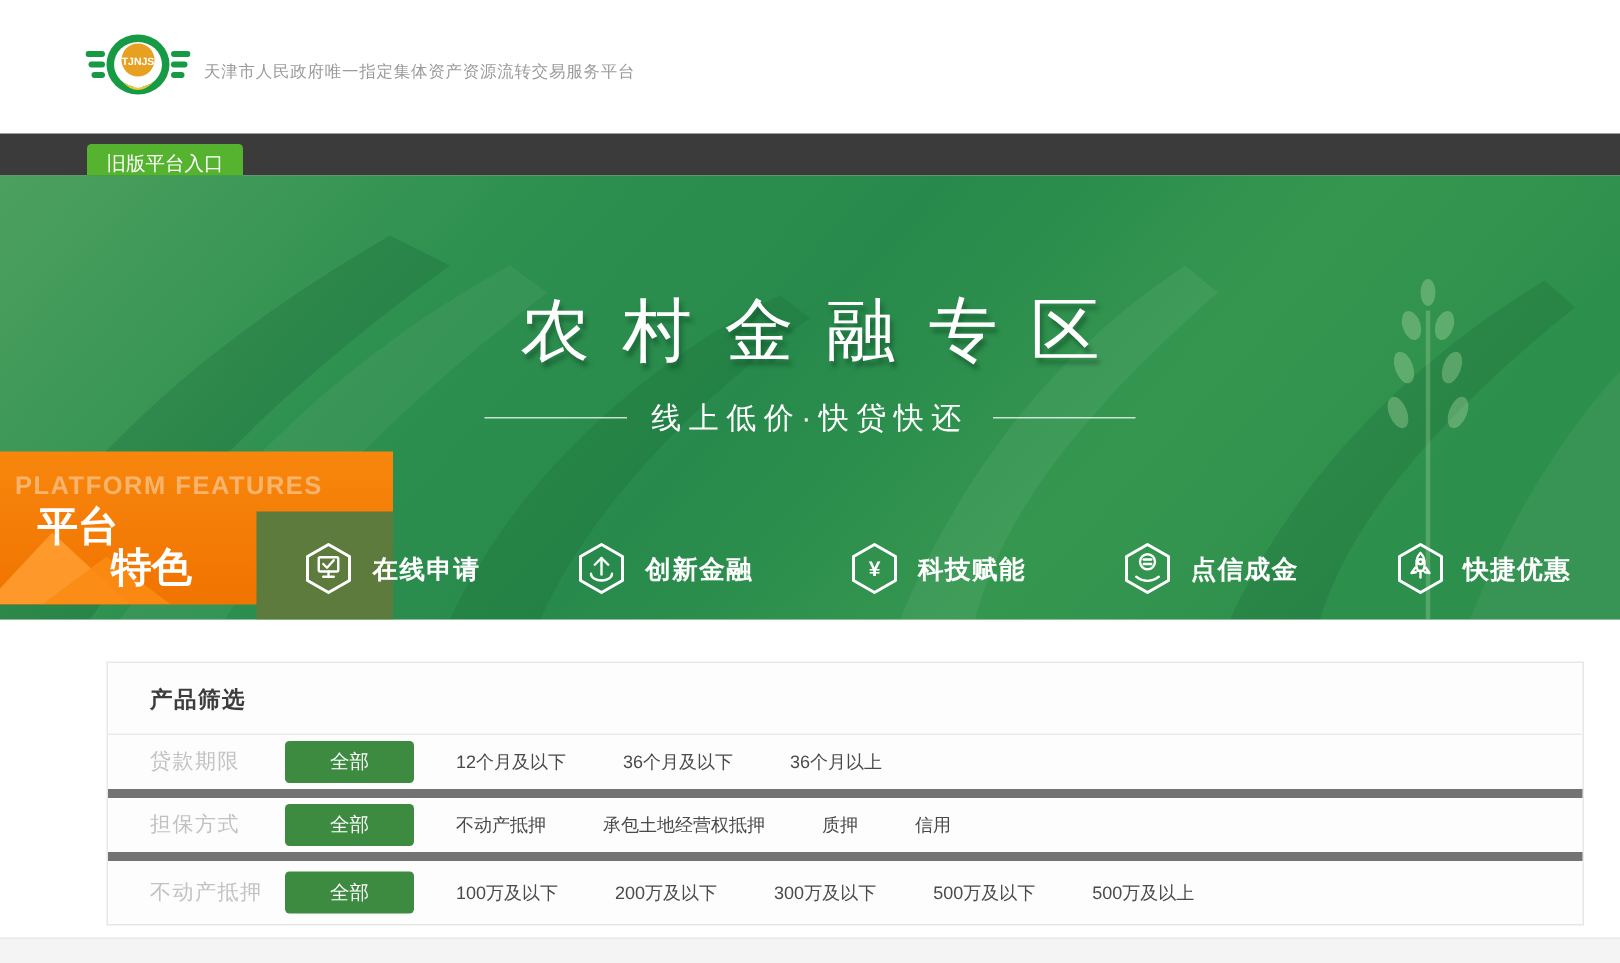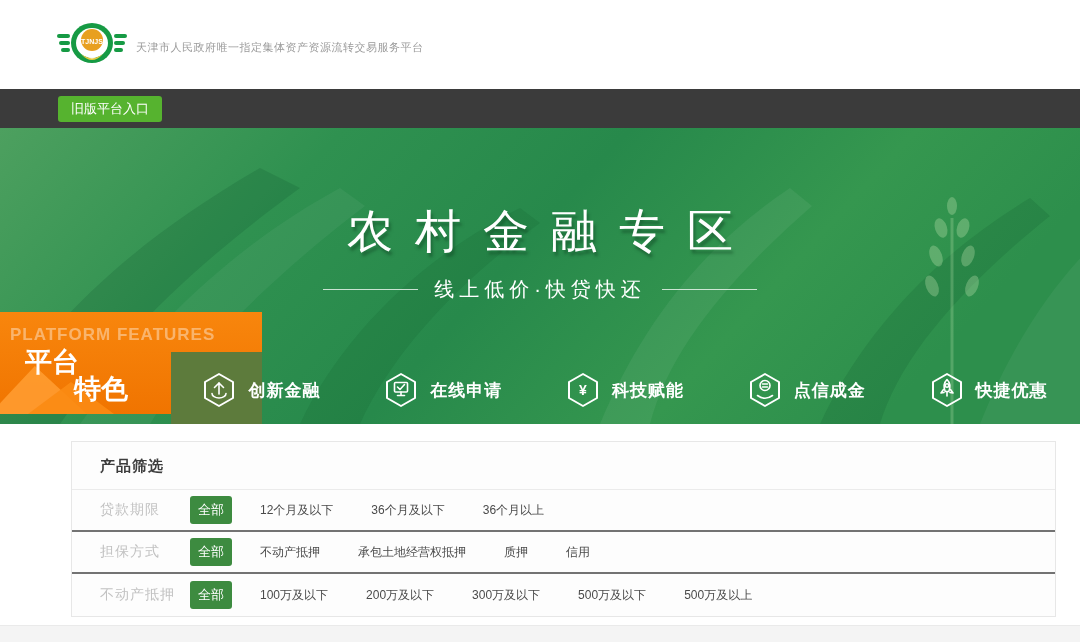--- a/index.html
+++ b/index.html
@@ -10,21 +10,21 @@
   .header { position:relative; height:89px; background:#fff; }
   .logo-wrap { position:absolute; left:57px; top:16px; display:flex; align-items:center; cursor:pointer; }
   .site-titles { margin-left:9px; }
   .site-title { font-size:20px; font-weight:bold; color:#222; letter-spacing:1px; }
   .site-subtitle { font-size:11px; color:#9b9b9b; margin-top:7px; letter-spacing:.5px; }
   .main-nav { position:absolute; right:48px; top:0; height:89px; display:flex; align-items:center; }
   .nav-item { font-size:15px; color:#333; text-decoration:none; margin-left:23px; cursor:pointer; }
   .nav-item.active { color:#53b332; }
 
   
-  .topbar { position:relative; height:39px; background:#3b3b3b; }
+  .topbar { position:relative; height:28px; background:#3b3b3b; }
   .old-btn { position:absolute; left:58px; top:7px; height:26px; padding:0 13px; background:#56b32f;
              color:#fff; font-size:13px; border:none; border-radius:3px; cursor:pointer; }
 
   
   .banner { position:relative; height:296px; overflow:hidden; background:#2f9150; }
   .banner-bg { position:absolute; left:0; top:0; width:1080px; height:296px; }
   .banner-title { position:absolute; top:73px; left:0; width:100%; text-align:center;
                   font-size:46px; font-weight:normal; color:#fff; letter-spacing:22px; padding-left:22px;
                   text-shadow:2px 4px 3px rgba(15,70,35,.5); }
   .banner-sub { position:absolute; top:148px; left:0; width:100%; display:flex; justify-content:center;
@@ -50,24 +50,24 @@
   .tab-icon { width:32px; height:36px; margin-right:13px; display:inline-block; }
   .tab-icon svg { display:block; }
   .tab-label { font-size:17px; font-weight:bold; color:#fff; letter-spacing:1px; }
 
   
   .card { position:absolute; left:47px; top:441px; width:985px; background:#fdfdfd;
           border:1px solid #e7e7e7;margin-left:24px; }
   .card-title { padding:15px 28px 13px; font-size:15px; font-weight:bold; color:#3d3d3d;
                 border-bottom:1px solid #ebebeb; letter-spacing:1px; }
   .filter-row { display:flex; align-items:center; height:42px; padding-left:28px;
-                border-bottom:2px solid #737373; }
+                border-bottom:6px solid #737373; }
   .filter-row:last-child { border-bottom:none; }
   .filter-label { width:90px; color:#c2c2c2; font-size:14px; letter-spacing:1px; flex:none; }
-  .all-btn { margin-right:28px; background:#3d8b40; color:#fff; font-size:13px; padding:5px 8px;
+  .all-btn { margin-right:28px; background:#3d8b40; color:#fff; font-size:13px; padding:5px 30px;
              border:none; border-radius:3px; cursor:pointer; flex:none; }
   .filter-options { display:flex; align-items:center; }
   .filter-option { font-size:12px; color:#4a4a4a; margin-right:38px; text-decoration:none;
                    cursor:pointer; white-space:nowrap; }
 
   .footer-band { position:absolute; left:0; top:625px; width:1080px; height:17px;
                  background:#f4f4f4; border-top:1px solid #eaeaea; }
 </style>
 </head>
 <body>
@@ -142,46 +142,46 @@
     <div class="pf-en">PLATFORM FEATURES</div>
     <div class="mtn1"></div>
     <div class="mtn2"></div>
     <div class="pf-cn1">平台</div>
     <div class="pf-cn2">特色</div>
   </div>
 
   <div class="olive-box"></div>
 
   <div class="tab-strip" id="tab-strip">
-      <div class="tab">
-      <span class="tab-icon">
-          <svg width="32" height="36" viewBox="0 0 32 36">
-            <polygon points="16,2 30,10 30,26 16,34 2,26 2,10" fill="none" stroke="#fff" stroke-width="2" stroke-linejoin="round"></polygon>
-            <g fill="none" stroke="#fff" stroke-width="1.6" stroke-linecap="round" stroke-linejoin="round">
-              <line x1="16" y1="22" x2="16" y2="11"></line>
-              <polyline points="11.5,15.5 16,11 20.5,15.5"></polyline>
-              <path d="M9,21.5 a7,4.5 0 0 0 14,0"></path>
-            </g>
-          </svg>
-        </span>
-      <span class="tab-label">创新金融</span>
-    </div>
       <div class="tab active">
       <span class="tab-icon">
           <svg width="32" height="36" viewBox="0 0 32 36">
             <polygon points="16,2 30,10 30,26 16,34 2,26 2,10" fill="none" stroke="#fff" stroke-width="2" stroke-linejoin="round"></polygon>
             <g fill="none" stroke="#fff" stroke-width="1.6" stroke-linecap="round" stroke-linejoin="round">
               <rect x="9.5" y="10.5" width="13" height="9.5" rx="1"></rect>
               <polyline points="12.5,15 15,17.5 19.5,12.5"></polyline>
               <line x1="16" y1="20" x2="16" y2="23"></line>
               <line x1="12.5" y1="23.5" x2="19.5" y2="23.5"></line>
             </g>
           </svg>
         </span>
       <span class="tab-label">在线申请</span>
+    </div>
+      <div class="tab">
+      <span class="tab-icon">
+          <svg width="32" height="36" viewBox="0 0 32 36">
+            <polygon points="16,2 30,10 30,26 16,34 2,26 2,10" fill="none" stroke="#fff" stroke-width="2" stroke-linejoin="round"></polygon>
+            <g fill="none" stroke="#fff" stroke-width="1.6" stroke-linecap="round" stroke-linejoin="round">
+              <line x1="16" y1="22" x2="16" y2="11"></line>
+              <polyline points="11.5,15.5 16,11 20.5,15.5"></polyline>
+              <path d="M9,21.5 a7,4.5 0 0 0 14,0"></path>
+            </g>
+          </svg>
+        </span>
+      <span class="tab-label">创新金融</span>
     </div>
       <div class="tab">
       <span class="tab-icon">
           <svg width="32" height="36" viewBox="0 0 32 36">
             <polygon points="16,2 30,10 30,26 16,34 2,26 2,10" fill="none" stroke="#fff" stroke-width="2" stroke-linejoin="round"></polygon>
             <text x="16" y="23" text-anchor="middle" font-size="14" font-weight="bold" fill="#fff">¥</text>
           </svg>
         </span>
       <span class="tab-label">科技赋能</span>
     </div>

